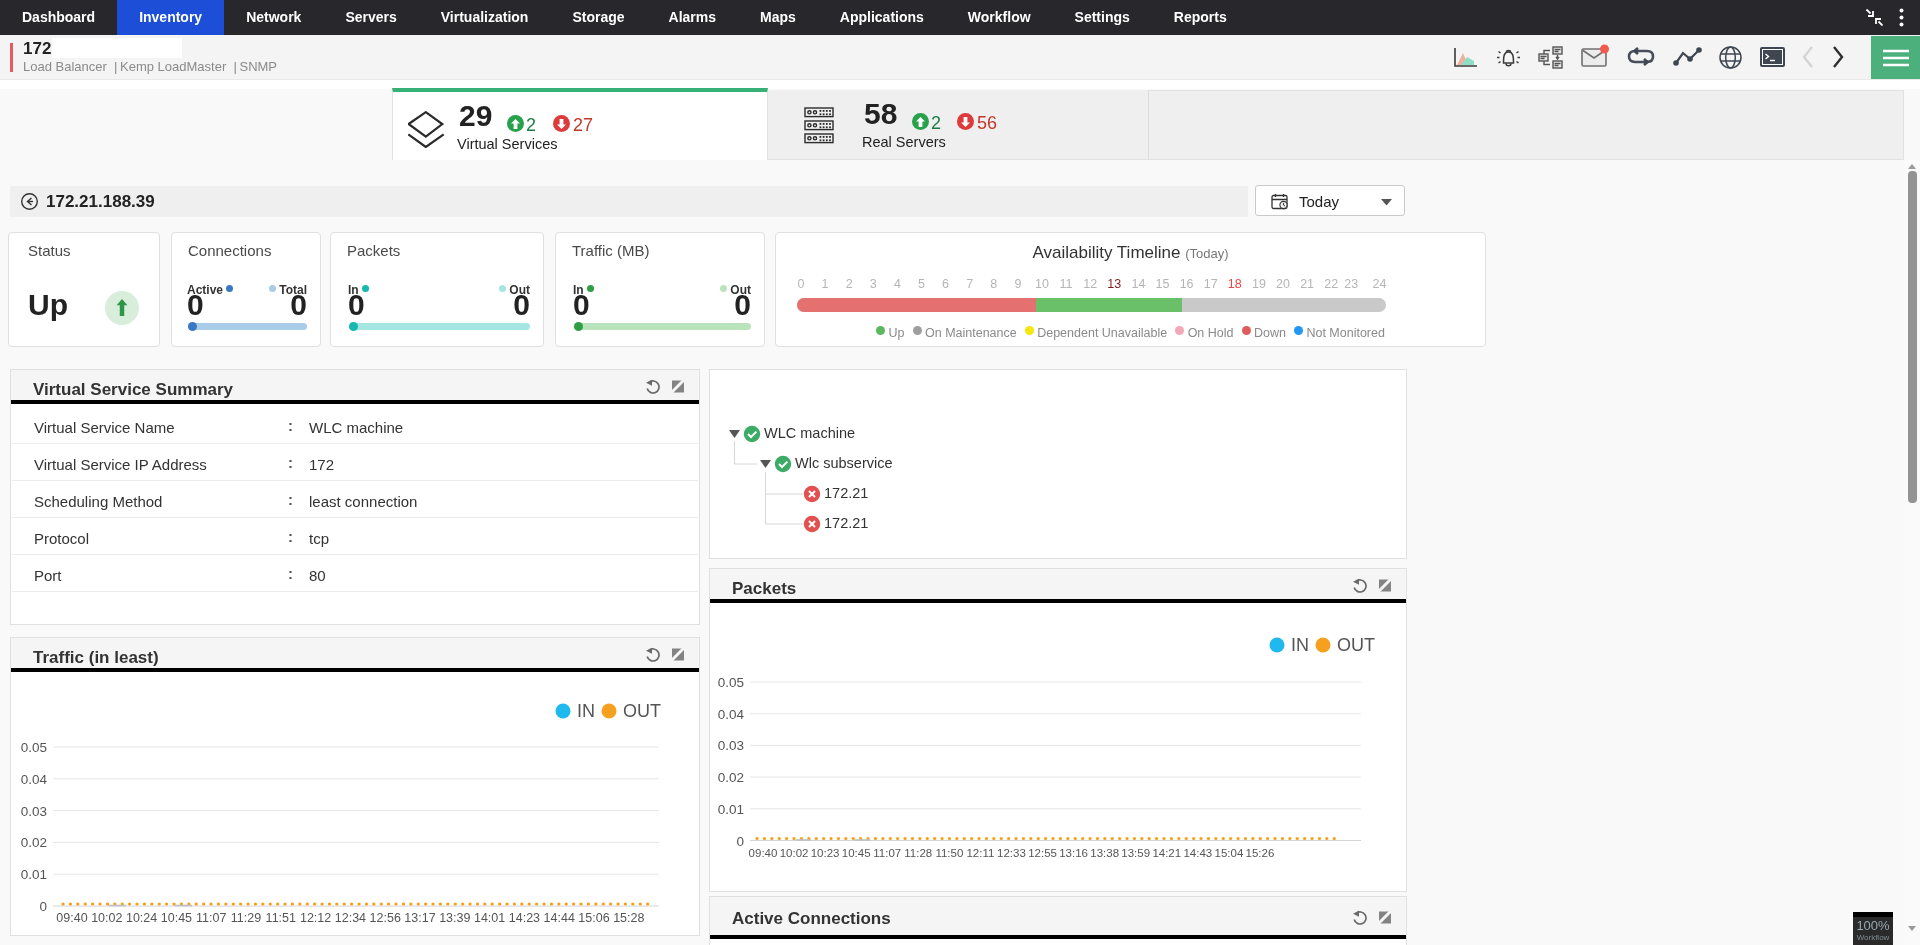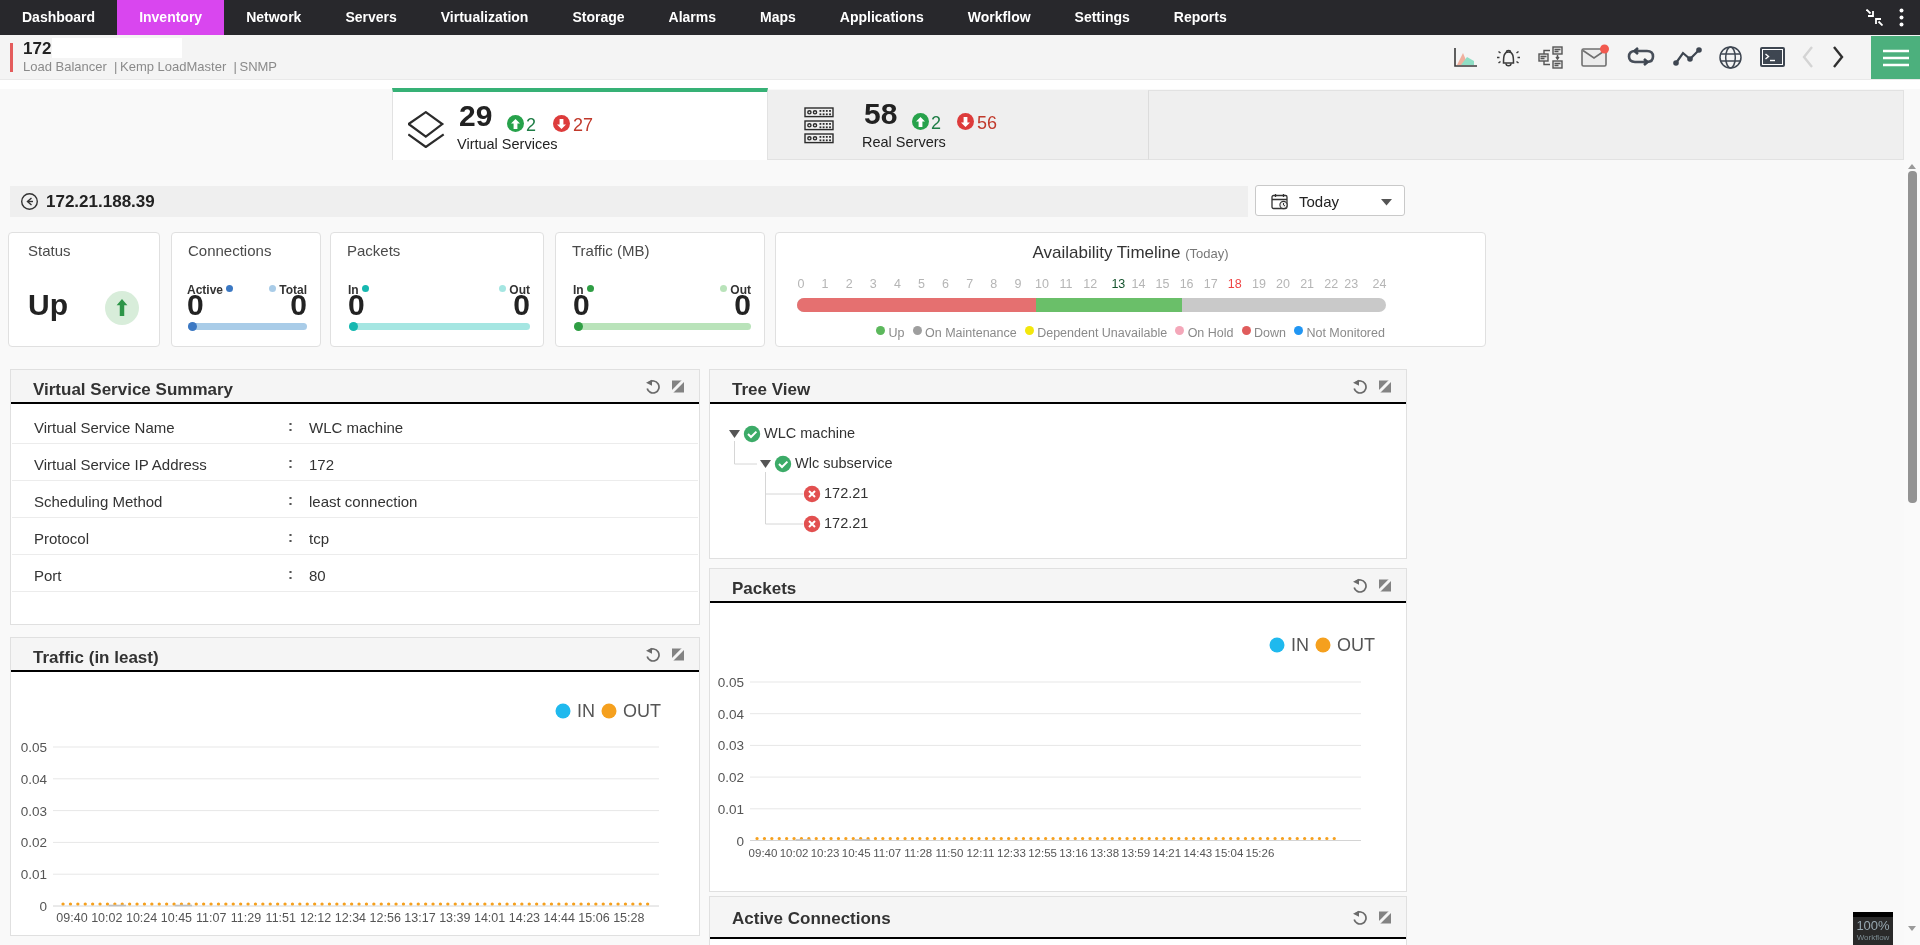--- a/index.html
+++ b/index.html
@@ -3,21 +3,21 @@
 <meta charset="utf-8">
 <style>
 * { margin:0; padding:0; box-sizing:border-box; }
 html,body { width:1920px; height:945px; overflow:hidden; }
 body { font-family:"Liberation Sans", sans-serif; background:#f9f9f9; color:#333; position:relative; }
 
 
 #nav { position:absolute; left:0; top:0; width:1920px; height:35px; background:#28282c; }
 #nav ul { list-style:none; display:flex; height:35px; }
 #nav li { padding:0 22px; height:35px; line-height:35px; color:#fff; font-size:14px; font-weight:bold; white-space:nowrap; }
-#nav li.active { background:#d946ef; }
+#nav li.active { background:#1d4ed8; }
 .nav-collapse { position:absolute; top:9px; left:1866px; }
 .nav-kebab { position:absolute; top:8px; left:1899px; }
 
 
 #strip { position:absolute; left:0; top:35px; width:1920px; height:45px; background:#f4f4f4; border-bottom:1px solid #e9e9e9; }
 #redbar { position:absolute; left:10px; top:43px; width:3px; height:29px; background:#e45c5c; }
 #devname { position:absolute; left:23px; top:39px; font-size:17px; font-weight:bold; color:#222; }
 #whitepatch { position:absolute; left:52px; top:38px; width:130px; height:20px; background:#fff; }
 #devsub { position:absolute; left:23px; top:59px; font-size:13px; color:#8a8a8a; }
 #stripicons { position:absolute; left:1453px; top:35px; height:44px; display:flex; align-items:center; gap:15.5px; }
@@ -47,21 +47,21 @@
 .card { position:absolute; top:232px; height:115px; background:#fff; border:1px solid #e0e0e0; border-radius:4px; }
 .cardtitle { position:absolute; left:16px; top:9px; font-size:15px; color:#4a4a4a; }
 .lblrow { position:absolute; font-size:12px; font-weight:bold; color:#333; }
 .bignum { position:absolute; font-size:30px; font-weight:bold; color:#222; line-height:1; }
 .dot { display:inline-block; width:7px; height:7px; border-radius:50%; vertical-align:2px; }
 .pbar { position:absolute; height:7px; border-radius:4px; }
 .pdot { position:absolute; width:9px; height:9px; border-radius:50%; }
 
 
 .panel { position:absolute; background:#fff; border:1px solid #e0e0e0; }
-.phead { position:absolute; left:0; top:0; right:0; height:34px; background:#f5f5f5; border-bottom:2px solid #000000; }
+.phead { position:absolute; left:0; top:0; right:0; height:34px; background:#f5f5f5; border-bottom:4px solid #000000; }
 .ptitle { position:absolute; left:22px; top:10px; font-size:17px; font-weight:bold; color:#333; }
 .picons { position:absolute; right:14px; top:9px; }
 
 
 .vrow { position:absolute; left:1px; right:1px; height:37px; border-bottom:1px solid #ececec; font-size:15px; color:#333; }
 .vlabel { position:absolute; left:22px; top:12px; }
 .vcolon { position:absolute; left:276px; top:10px; font-weight:bold; color:#555;}
 .vvalue { position:absolute; left:297px; top:12px; }
 
 
@@ -341,21 +341,21 @@
       <span style="position:absolute;left:72.30000000000001px;width:22px;text-align:center;font-size:12.5px;color:#b5b5b5">3</span>
       <span style="position:absolute;left:96.4px;width:22px;text-align:center;font-size:12.5px;color:#b5b5b5">4</span>
       <span style="position:absolute;left:120.5px;width:22px;text-align:center;font-size:12.5px;color:#b5b5b5">5</span>
       <span style="position:absolute;left:144.60000000000002px;width:22px;text-align:center;font-size:12.5px;color:#b5b5b5">6</span>
       <span style="position:absolute;left:168.70000000000002px;width:22px;text-align:center;font-size:12.5px;color:#b5b5b5">7</span>
       <span style="position:absolute;left:192.8px;width:22px;text-align:center;font-size:12.5px;color:#b5b5b5">8</span>
       <span style="position:absolute;left:216.9px;width:22px;text-align:center;font-size:12.5px;color:#b5b5b5">9</span>
       <span style="position:absolute;left:241px;width:22px;text-align:center;font-size:12.5px;color:#b5b5b5">10</span>
       <span style="position:absolute;left:265.1px;width:22px;text-align:center;font-size:12.5px;color:#b5b5b5">11</span>
       <span style="position:absolute;left:289.20000000000005px;width:22px;text-align:center;font-size:12.5px;color:#b5b5b5">12</span>
-      <span style="position:absolute;left:313.3px;width:22px;text-align:right;font-size:12.5px;color:#14532d">13</span>
+      <span style="position:absolute;left:313.3px;width:22px;text-align:center;font-size:12.5px;color:#7f1d1d">13</span>
       <span style="position:absolute;left:337.40000000000003px;width:22px;text-align:center;font-size:12.5px;color:#b5b5b5">14</span>
       <span style="position:absolute;left:361.5px;width:22px;text-align:center;font-size:12.5px;color:#b5b5b5">15</span>
       <span style="position:absolute;left:385.6px;width:22px;text-align:center;font-size:12.5px;color:#b5b5b5">16</span>
       <span style="position:absolute;left:409.70000000000005px;width:22px;text-align:center;font-size:12.5px;color:#b5b5b5">17</span>
       <span style="position:absolute;left:433.8px;width:22px;text-align:center;font-size:12.5px;color:#ef4444">18</span>
       <span style="position:absolute;left:457.90000000000003px;width:22px;text-align:center;font-size:12.5px;color:#b5b5b5">19</span>
       <span style="position:absolute;left:482px;width:22px;text-align:center;font-size:12.5px;color:#b5b5b5">20</span>
       <span style="position:absolute;left:506.1px;width:22px;text-align:center;font-size:12.5px;color:#b5b5b5">21</span>
       <span style="position:absolute;left:530.2px;width:22px;text-align:center;font-size:12.5px;color:#b5b5b5">22</span>
       <span style="position:absolute;left:554.3000000000001px;width:22px;text-align:left;font-size:12.5px;color:#b5b5b5">23</span>
@@ -459,31 +459,20 @@
       <text x="548.1999999999999" y="249" font-size="12.5" fill="#555" text-anchor="middle">14:44</text>
       <text x="583" y="249" font-size="12.5" fill="#555" text-anchor="middle">15:06</text>
       <text x="617.8" y="249" font-size="12.5" fill="#555" text-anchor="middle">15:28</text>
       <line x1="52" y1="231" x2="640" y2="231" stroke="#f5a01e" stroke-width="3.2" stroke-dasharray="0.1 7.3" stroke-linecap="round"></line>
       <line x1="97.53999999999999" y1="232.5" x2="114.94" y2="232.5" stroke="#c0c0c0" stroke-width="1.6"></line>
       <line x1="163.66" y1="232.5" x2="181.06" y2="232.5" stroke="#c0c0c0" stroke-width="1.6"></line>
     </svg>
 </div>
 
 <div class="panel" style="left:709px;top:369px;width:698px;height:190px">
-  <div class="phead">
-      <div class="ptitle">Tree View</div>
-    <svg class="picons" width="40" height="15" viewBox="0 0 40 15">
-        <path d="M4 3.5 A6 6 0 1 1 2.2 9.5" stroke="#6a6a6a" stroke-width="1.7" fill="none"></path>
-        <path d="M7 0.8 L1 3.8 L7 6.8 Z" fill="#6a6a6a"></path>
-        <g>
-          <rect x="27" y="1.5" width="12" height="12" fill="#838383"></rect>
-          <path d="M25 15 L41 -1" stroke="#f5f5f5" stroke-width="3"></path>
-        </g>
-      </svg>
-  </div>
   <svg style="position:absolute;left:0;top:35px" width="696" height="153">
     <g stroke="#d6d6d6" fill="none">
       <path d="M24.5 36 V59 M24.5 59 H47 M55.5 67 V119 M55.5 89 H93 M55.5 119 H93"></path>
     </g>
     <path d="M19 25 L30 25 L24.5 33 Z" fill="#555"></path>
     <path d="M50 55 L61 55 L55.5 63 Z" fill="#555"></path>
     <circle cx="42" cy="29" r="8.2" fill="#3cab68"></circle>
       <path d="M38 29 L41 32 L46.4 26.6" stroke="#fff" stroke-width="2" fill="none"></path>
     <circle cx="73" cy="59" r="8.2" fill="#3cab68"></circle>
       <path d="M69 59 L72 62 L77.4 56.6" stroke="#fff" stroke-width="2" fill="none"></path>

